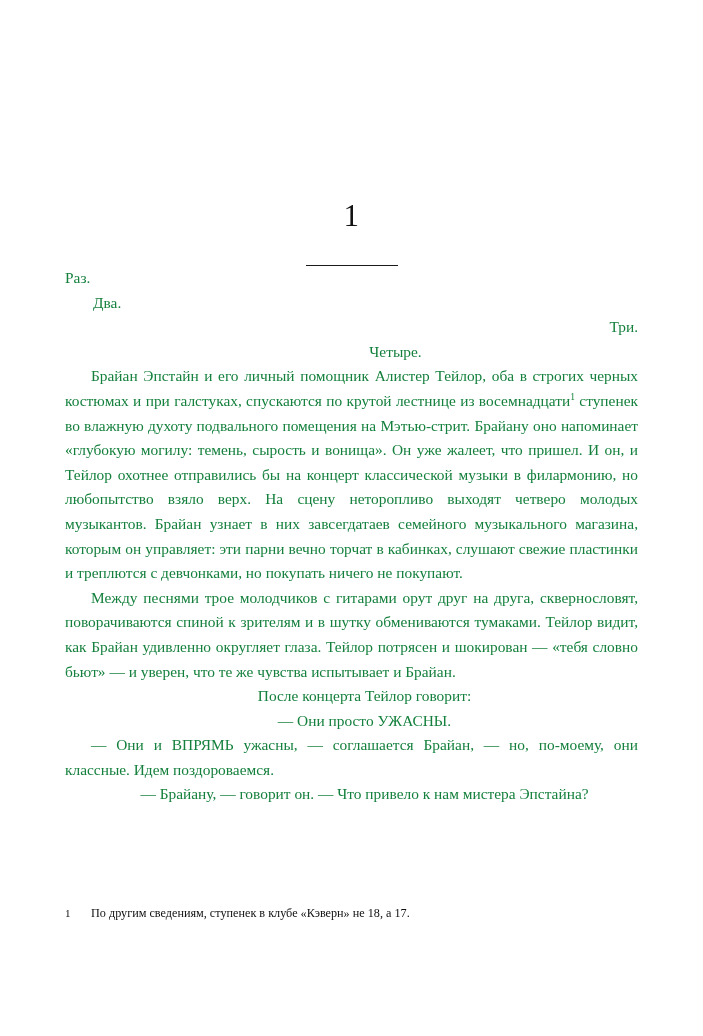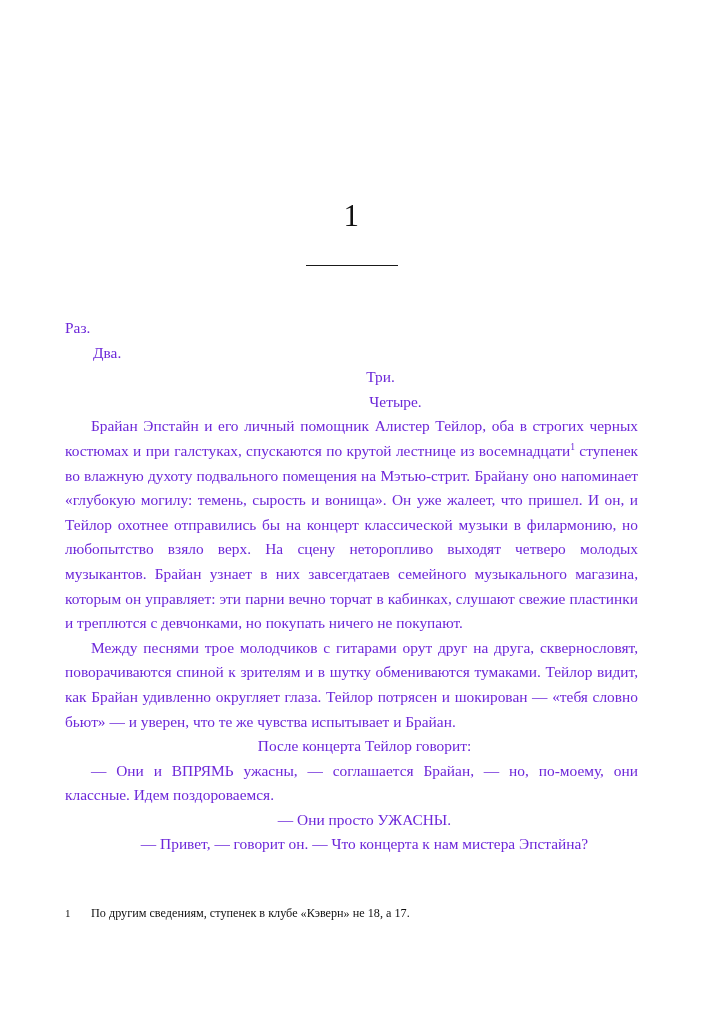--- a/index.html
+++ b/index.html
@@ -39,35 +39,34 @@
     letter-spacing: 0.5px;
     color: #111;
   }
   .chapter-rule {
     width: 92px;
     height: 1px;
     background: #1a1a1a;
     margin: 34px auto 0 auto;
   }
   .body-text {
-    margin-top: 50px;
     font-size: 15.4px;
     line-height: 24.6px;
     text-align: justify;
     text-justify: inter-word;
     hyphens: manual;
-    color: #6d28d9;
+    color: #15803d;
   }
   p.para {
     margin: 0;
     text-indent: 26px;
   }
   p.count-1 { margin: 0; text-indent: 0px; text-align: left; }
   p.count-2 { margin: 0; text-indent: 28px; text-align: left; }
-  p.count-3 { margin: 0; text-indent: 58px; text-align: center; }
+  p.count-3 { margin: 0; text-indent: 58px; text-align: right; }
   p.count-4 { margin: 0; text-indent: 88px; text-align: center; }
   p.dialog { margin: 0; text-indent: 26px; }
   p.last-line { text-align: center; }
   sup.fn-ref {
     font-size: 9.6px;
     vertical-align: super;
     line-height: 0;
   }
   .footnote-area {
     position: absolute;
@@ -107,26 +106,26 @@
       <p class="count-2">Два.</p>
       <p class="count-3">Три.</p>
       <p class="count-4">Четыре.</p>
 
       <p class="para"><span>Брайан Эпстайн и его личный помощник Алистер Тейлор, оба в строгих черных костюмах и при галстуках, спускаются по крутой лестнице из восемнадцати</span><sup class="fn-ref">1</sup><span> ступенек во влажную духоту подвального помещения на Мэтью-стрит. Брайану оно напоминает «глубокую могилу: темень, сырость и вонища». Он уже жалеет, что пришел. И он, и Тейлор охотнее отправились бы на концерт классической музыки в филармонию, но любопытство взяло верх. На сцену неторопливо выходят четверо молодых музыкантов. Брайан узнает в них завсегдатаев семейного музыкального магазина, которым он управляет: эти парни вечно торчат в кабинках, слушают свежие пластинки и треплются с девчонками, но покупать ничего не покупают.</span></p>
 
       <p class="para">Между песнями трое молодчиков с гитарами орут друг на друга, сквернословят, поворачиваются спиной к зрителям и в шутку обмениваются тумаками. Тейлор видит, как Брайан удивленно округляет глаза. Тейлор потрясен и шокирован — «тебя словно бьют» — и уверен, что те же чувства испытывает и Брайан.</p>
 
       <p class="para last-line">После концерта Тейлор говорит:</p>
 
+      <p class="dialog last-line">— Они просто УЖАСНЫ.</p>
+
       <p class="dialog">— Они и ВПРЯМЬ ужасны, — соглашается Брайан, — но, по-моему, они классные. Идем поздороваемся.</p>
 
-      <p class="dialog last-line">— Они просто УЖАСНЫ.</p>
 
-
-      <p class="dialog last-line">— Привет, — говорит он. — Что концерта к нам мистера Эпстайна?</p>
+      <p class="dialog last-line">— Брайану, — говорит он. — Что привело к нам мистера Эпстайна?</p>
 
     </div>
   </div>
 
   <div class="footnote-area">
     <div class="footnote-line">
       <span class="footnote-marker">1</span>
       <span class="footnote-text">По другим сведениям, ступенек в клубе «Кэверн» не 18, а 17.</span>
     </div>
   </div>

